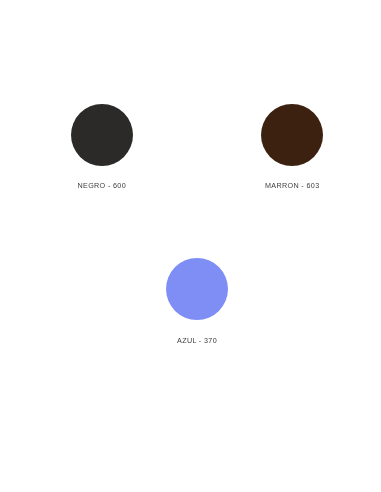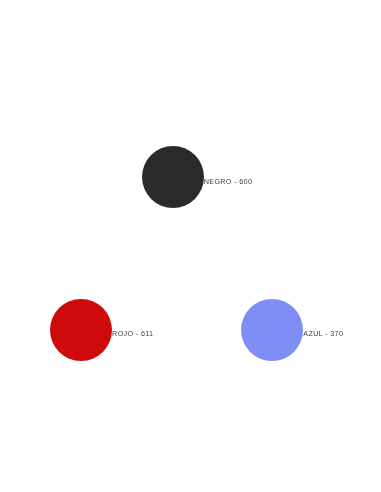--- a/index.html
+++ b/index.html
@@ -28,23 +28,23 @@
     width: 381px;
   }
   .swatch-row {
     display: flex;
     width: 381px;
     height: 152px;
   }
   .swatch-cell {
     flex: 1 1 33.3333%;
     display: flex;
-    flex-direction: row;
+    flex-direction: column;
     align-items: center;
-    justify-content: center;
+    justify-content: flex-start;
     position: relative;
     margin-left: 13px;
   }
   .swatch-disc {
     width: 62px;
     height: 62px;
     border-radius: 50%;
     margin-top: 6px;
     background: #cccccc;
   }
@@ -72,30 +72,30 @@
 
   <div class="swatch-grid">
 
     <div class="swatch-row row-1">
 
       <div class="swatch-cell">
         <div class="swatch-disc" style="background: rgb(43, 42, 40);"></div>
         <div class="swatch-label" style="color: rgb(60, 60, 60);">NEGRO - 600</div>
       </div>
 
+      <div class="swatch-cell">
+        <div class="swatch-disc" style="background: rgb(61, 33, 16);"></div>
+        <div class="swatch-label" style="color: rgb(60, 60, 60);">MARRON - 603</div>
+      </div>
 
 
     </div>
 
     <div class="swatch-row row-2">
 
-      <div class="swatch-cell">
-        <div class="swatch-disc" style="background: rgb(206, 10, 10);"></div>
-        <div class="swatch-label" style="color: rgb(60, 60, 60);">ROJO - 611</div>
-      </div>
 
 
       <div class="swatch-cell">
         <div class="swatch-disc" style="background: rgb(126, 142, 245);"></div>
         <div class="swatch-label" style="color: rgb(60, 60, 60);">AZUL - 370</div>
       </div>
 
     </div>
 
   </div>

